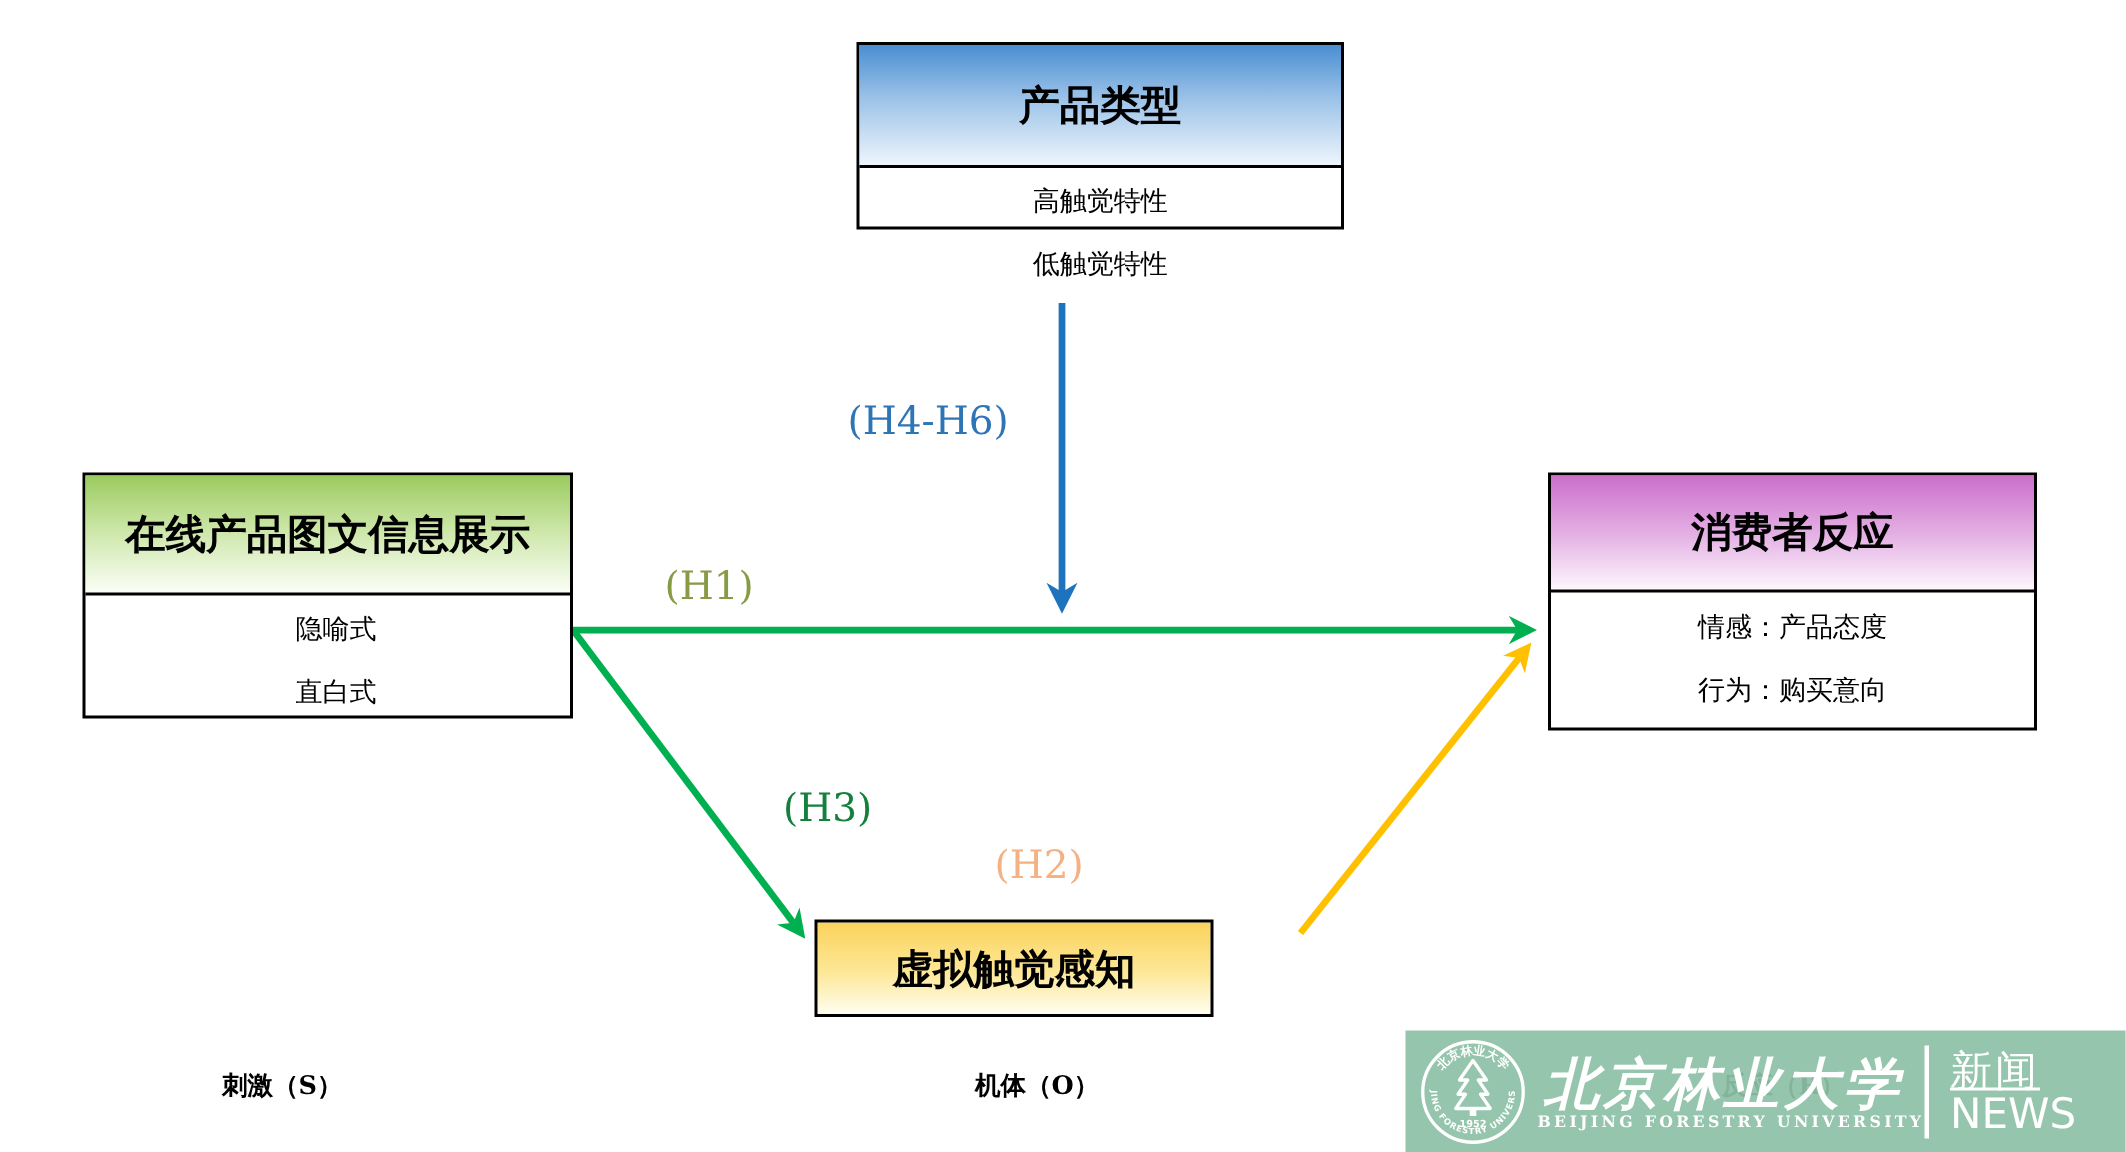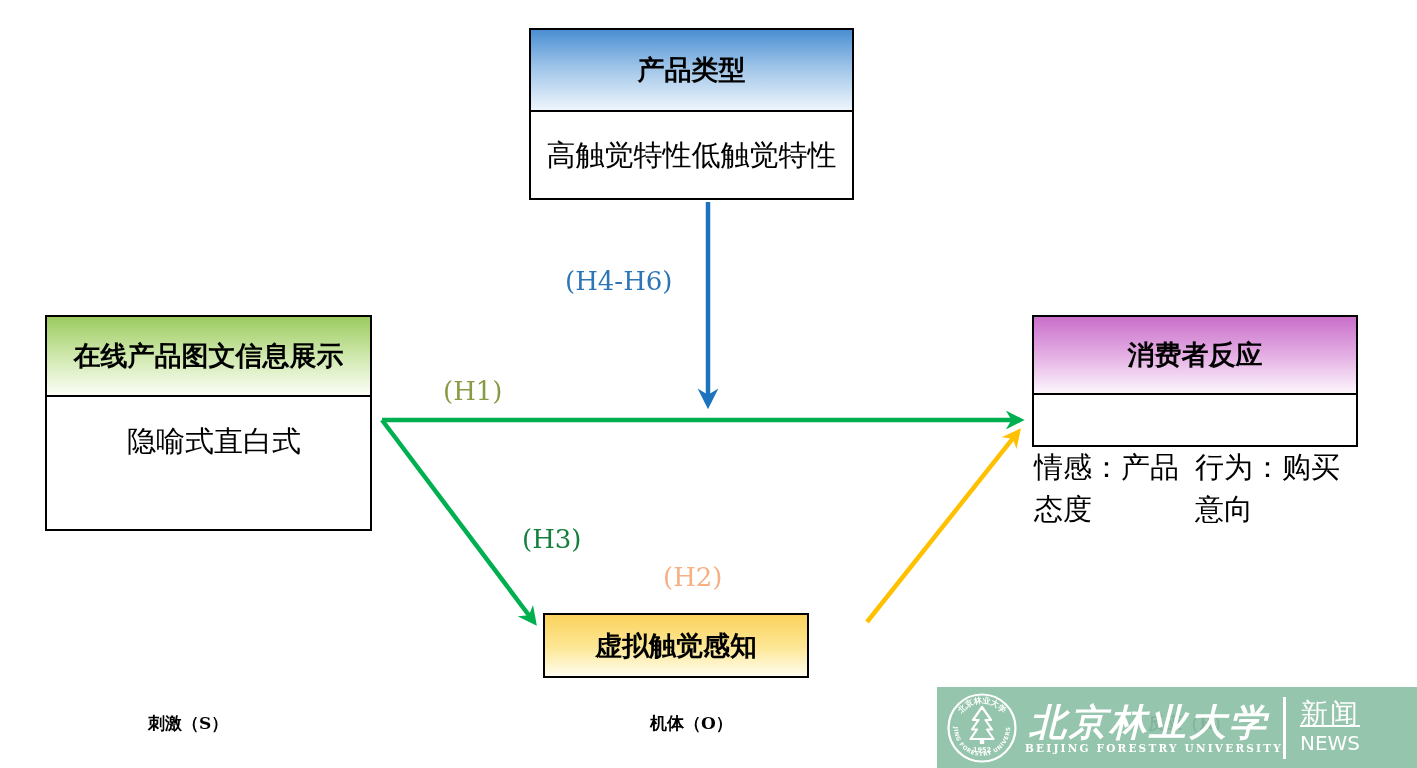--- a/index.html
+++ b/index.html
@@ -11,34 +11,34 @@
   .layer{position:absolute;left:0;top:0;width:1417px;height:768px;}
   svg.arrows{pointer-events:none;}
 
   
   .box{position:absolute;border:2.5px solid #000;background:#fff;box-sizing:border-box;}
   .box-header{
     display:flex;align-items:center;justify-content:center;
     border-bottom:2px solid #000;font-weight:bold;font-size:27px;color:#000;
   }
   .box-body{
-    display:flex;flex-direction:row;align-items:center;justify-content:center;
-    font-size:29px;color:#000;line-height:42px;
+    display:flex;flex-direction:column;align-items:center;justify-content:center;
+    font-size:18px;color:#000;line-height:42px;
   }
-  #box-product{left:529px;top:28px;width:325px;height:172px;font-family:Liberation Serif, serif;}
+  #box-product{left:571px;top:28px;width:325px;height:125px;font-family:Liberation Serif, serif;}
   #box-product .box-header{height:80px;background:linear-gradient(to bottom,#4a8ed2 0%,#9cc3e8 45%,#eef5fc 100%);}
   #box-product .box-body{height:86px;}
 
-  #box-online{left:45px;top:315px;width:327px;height:216px;}
+  #box-online{left:55px;top:315px;width:327px;height:164px;}
   #box-online .box-header{height:78px;background:linear-gradient(to bottom,#9ccb5f 0%,#cfe8ad 50%,#fbfef7 100%);}
   #box-online .box-body{height:88px;padding-left:11px;}
 
-  #box-consumer{left:1032px;top:315px;width:326px;height:132px;}
+  #box-consumer{left:1032px;top:315px;width:326px;height:172px;}
   #box-consumer .box-header{height:76px;background:linear-gradient(to bottom,#ca6fca 0%,#e3aee3 50%,#fdf6fd 100%);}
-  #box-consumer .box-body{height:90px;margin-top:48px;}
+  #box-consumer .box-body{height:90px;}
 
   #box-virtual{
     left:543px;top:613px;width:266px;height:65px;
     display:flex;align-items:center;justify-content:center;
     font-weight:bold;font-size:27px;
     background:linear-gradient(to bottom,#fbd25c 0%,#fde898 55%,#fffdf0 100%);
   }
 
   
   .hlabel{position:absolute;font-size:26px;white-space:nowrap;}
@@ -62,21 +62,21 @@
   #seal{flex:0 0 auto;margin-left:8px;}
   #calligraphy{flex:0 0 auto;width:248px;margin-left:6px;text-align:center;}
   #uni-cn{
     font-size:37px;font-weight:bold;font-style:italic;letter-spacing:3px;
     line-height:40px;white-space:nowrap;
   }
   #uni-en{font-size:10.5px;font-weight:bold;letter-spacing:2.2px;line-height:12px;white-space:nowrap;}
   #divider{flex:0 0 auto;width:3px;height:62px;background:#fff;margin:0 14px 0 10px;}
   #news-block{flex:0 0 auto;text-align:left;line-height:1;}
   #news-cn{font-size:28px;letter-spacing:2px;line-height:30px;font-family:"DejaVu Sans","Liberation Sans",sans-serif;text-decoration:underline;}
-  #news-en{font-size:20px;line-height:28px;font-family:"DejaVu Sans","Liberation Sans",sans-serif;}
+  #news-en{font-size:28px;line-height:28px;font-family:"DejaVu Sans","Liberation Sans",sans-serif;}
 </style>
 </head>
 <body>
 
 <svg class="layer arrows" viewBox="0 0 1417 768" xmlns="http://www.w3.org/2000/svg">
   <defs>
     <marker id="head-blue" viewBox="0 0 10 10" refX="7.5" refY="5" markerWidth="4.6" markerHeight="4.6" orient="auto-start-reverse">
       <path d="M0 0 L10 5 L0 10 L3 5 z" fill="#1e73be"></path>
     </marker>
     <marker id="head-green" viewBox="0 0 10 10" refX="7.5" refY="5" markerWidth="4.2" markerHeight="4.2" orient="auto-start-reverse">

